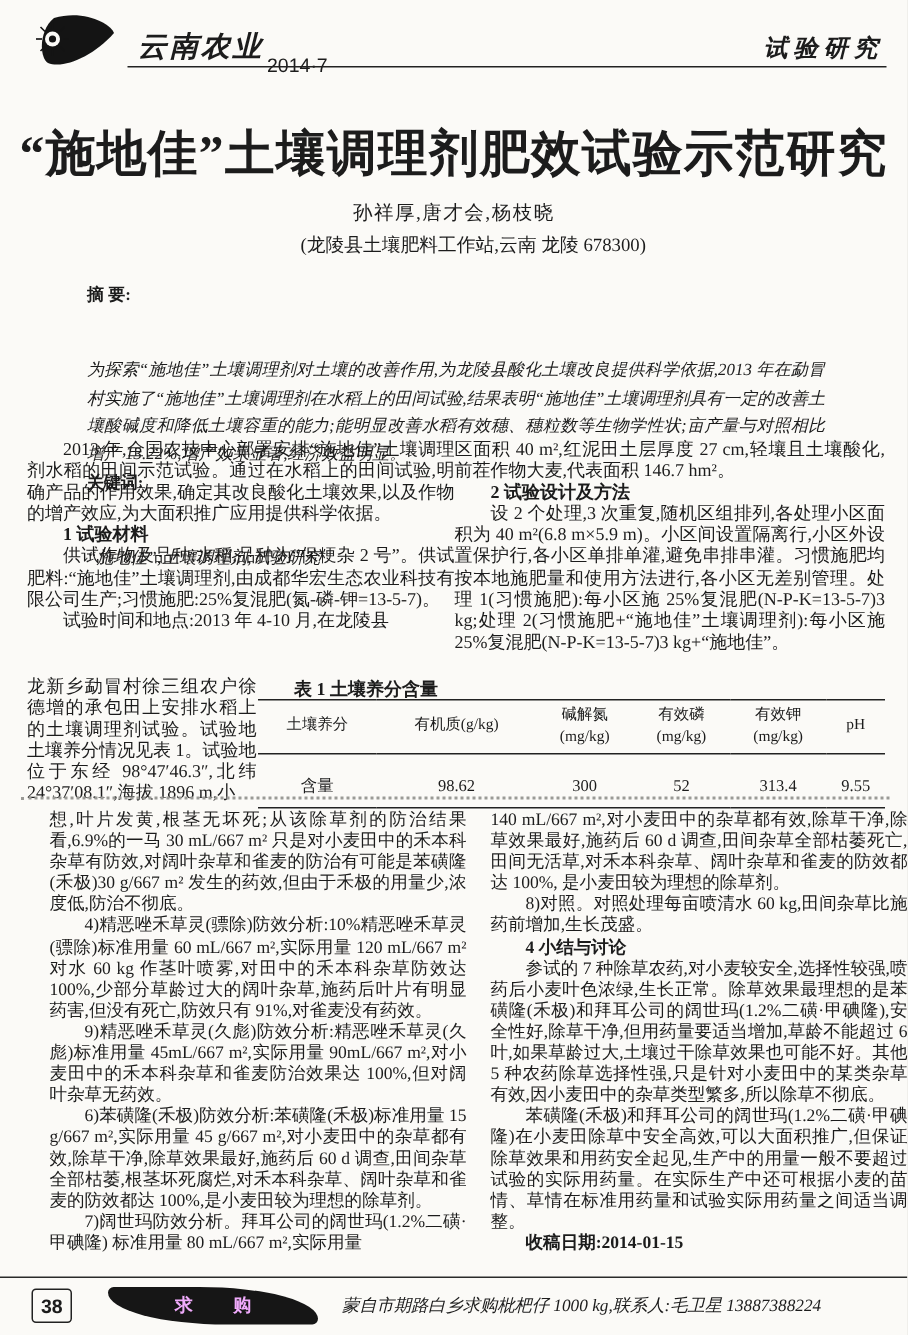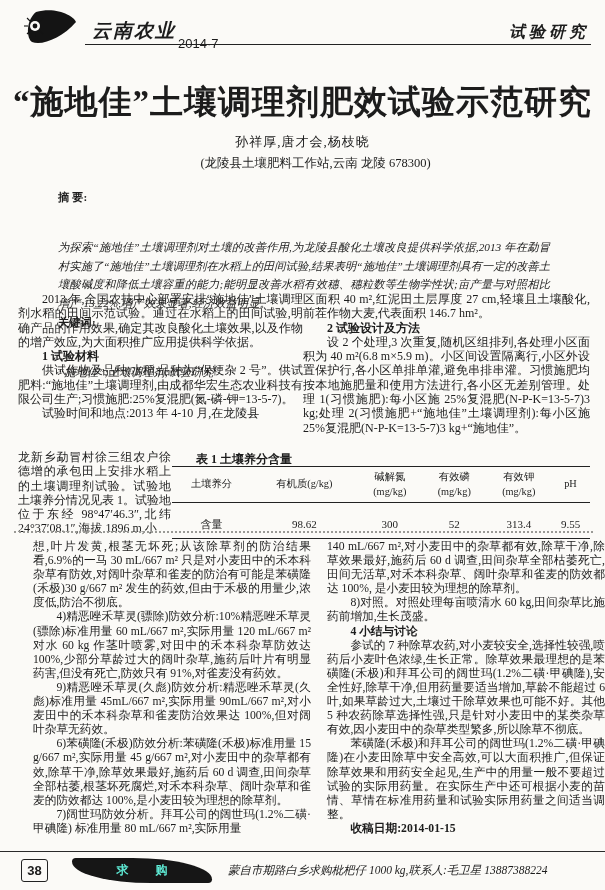--- a/index.html
+++ b/index.html
@@ -52,21 +52,21 @@
   .cont p{margin:0;text-indent:2em;text-align:justify;}
   .cont p.noind{text-indent:0;}
   .cont .bhead{margin:0;}
   .received{font-weight:bold;text-indent:2em;margin-top:1px;}
   
   .ftr{position:absolute;left:0;top:851px;width:605px;height:39px;border-top:1.8px solid #2a2a2a;}
   .pageno{position:absolute;left:21px;top:7px;width:25px;height:21px;border:1.8px solid #222;border-radius:3px;
           font-family:"Liberation Sans",sans-serif;font-weight:bold;font-size:13px;line-height:21px;text-align:center;}
   .adleaf{position:absolute;left:72px;top:6px;width:140px;height:25px;background:#161616;
           border-radius:4px 60% 4px 60%/4px 90% 4px 90%;display:flex;align-items:center;justify-content:center;}
-  .adleaf span{color:#5eead4;font-size:12px;font-weight:bold;letter-spacing:12px;text-indent:12px;}
+  .adleaf span{color:#f0abfc;font-size:12px;font-weight:bold;letter-spacing:12px;text-indent:12px;}
   .adtext{position:absolute;left:228px;top:11px;font-size:11.5px;font-style:italic;white-space:nowrap;}
 </style>
 </head>
 <body>
 
 <div class="page">
 
   <div class="hdr">
     <span class="logo">
       <svg width="58" height="42" viewBox="0 0 58 42">

